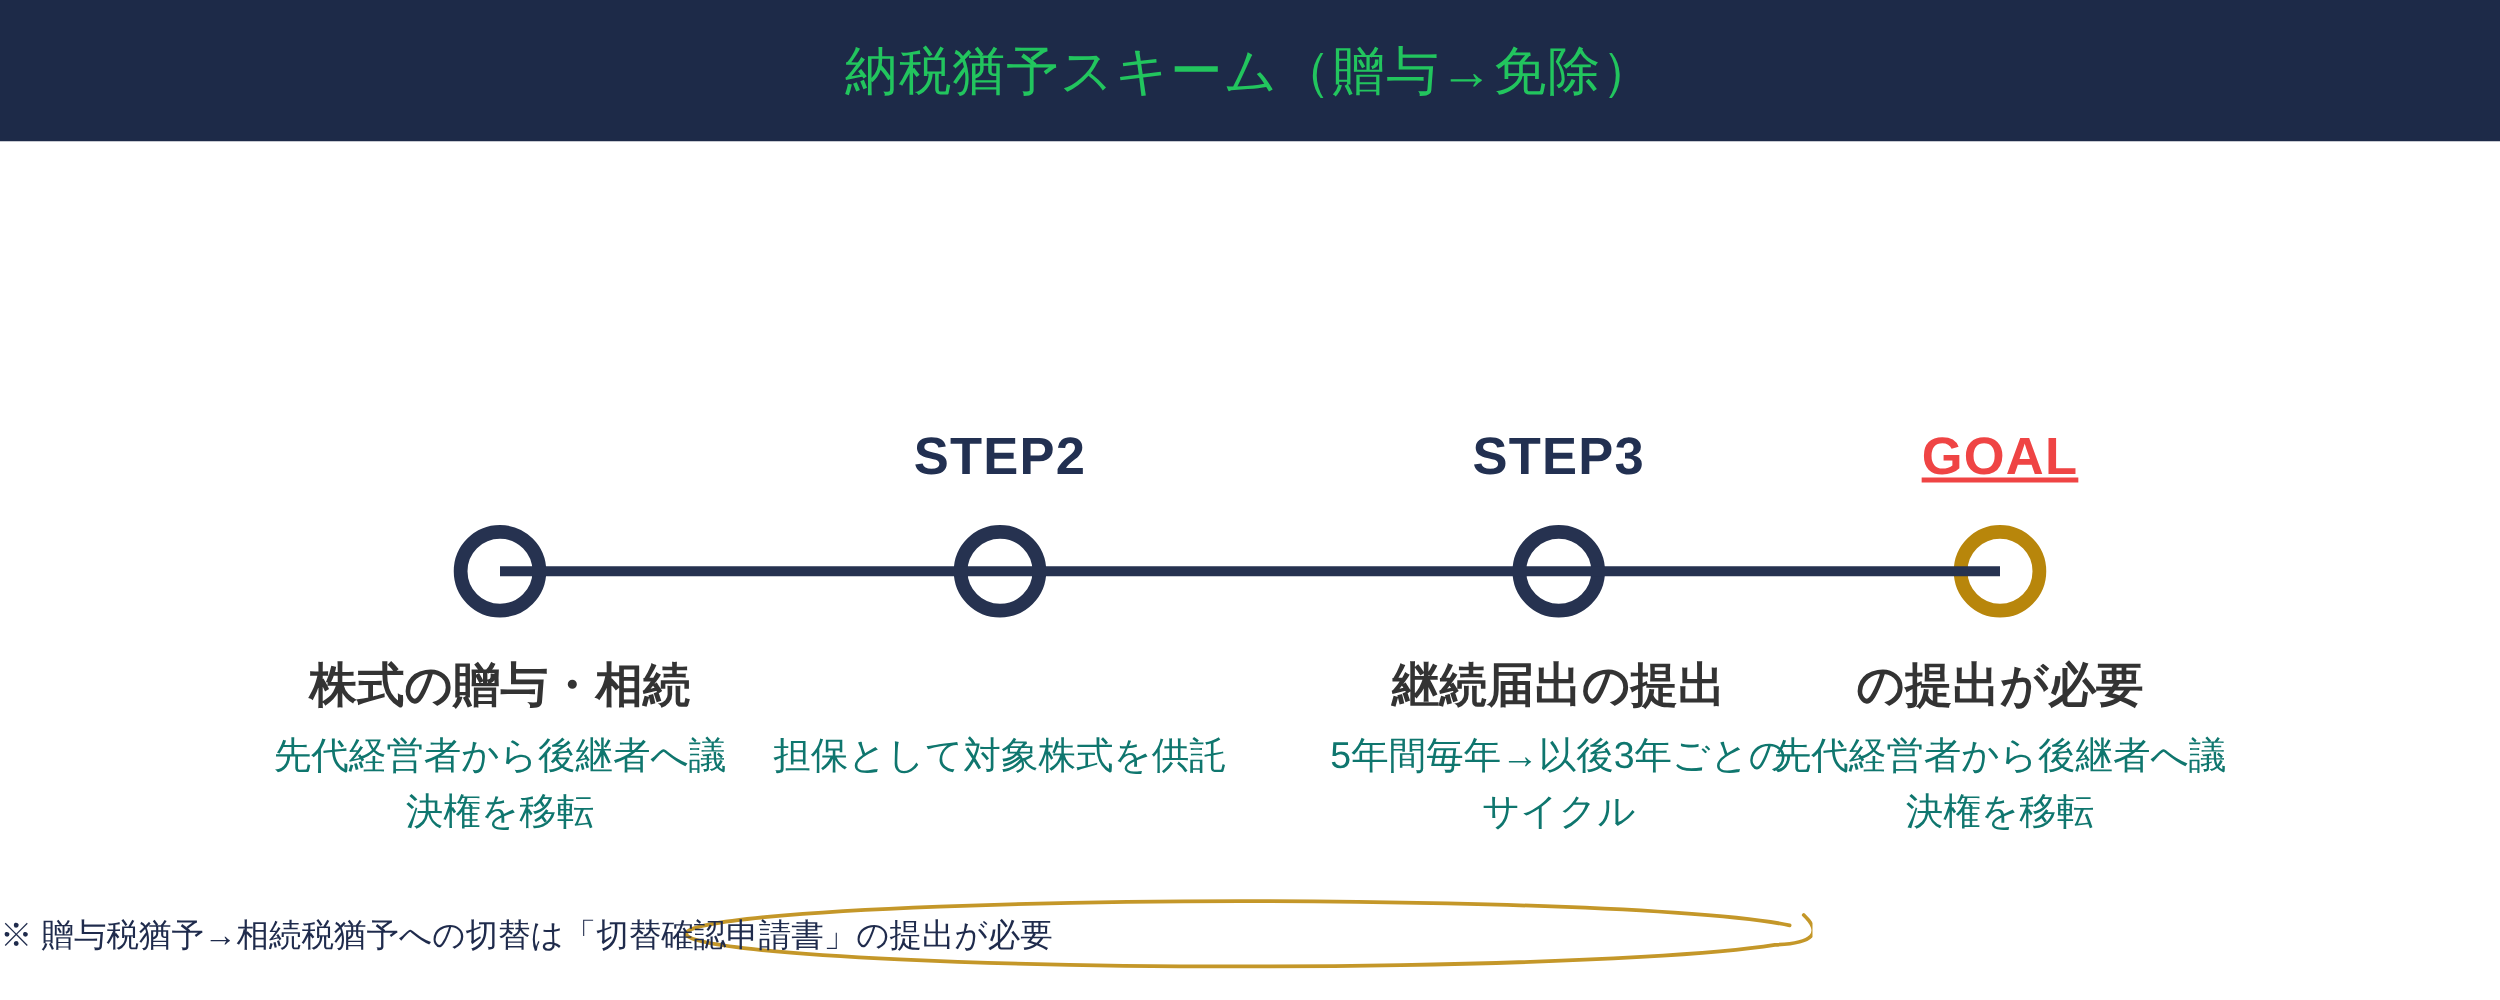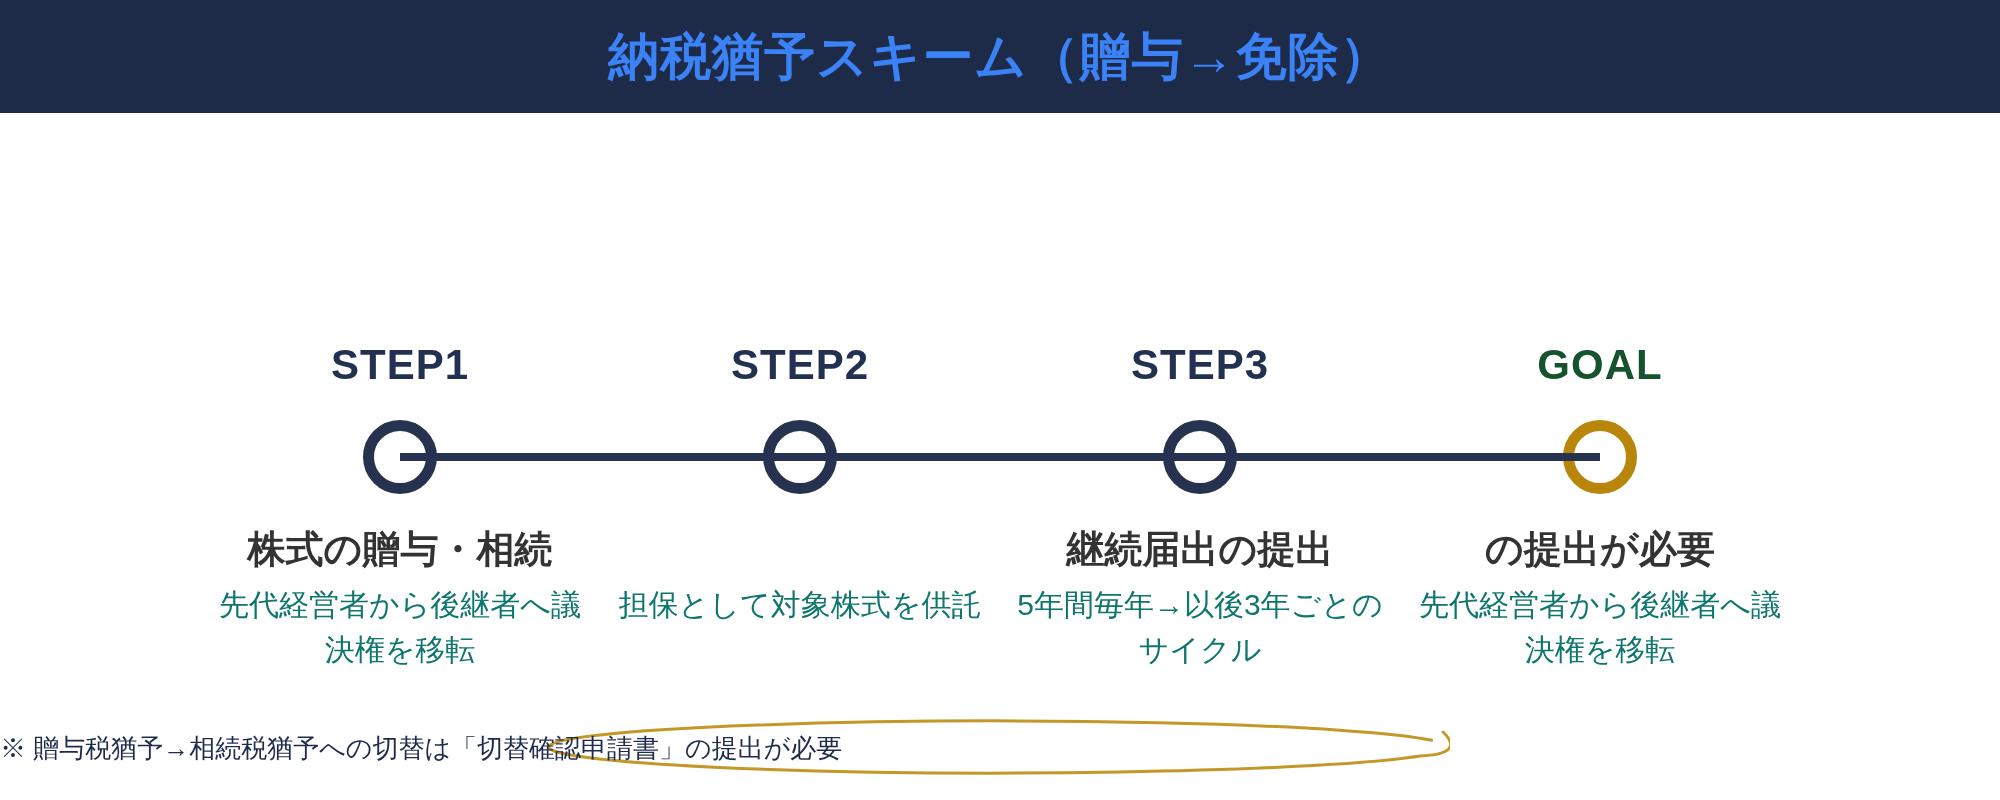--- a/index.html
+++ b/index.html
@@ -6,34 +6,34 @@
   .stage{
     position:relative;width:2000px;height:800px;background:#ffffff;overflow:hidden;
     font-family:"Liberation Sans",sans-serif;
   }
   
   .header{
     position:absolute;left:0;top:0;width:2000px;height:113px;
     background:#1d2a48;display:flex;align-items:center;justify-content:center;
   }
   .header-title{
-    color:#3b82f6;font-size:51px;font-weight:bold;letter-spacing:1px;line-height:1;
+    color:#22c55e;font-size:42px;font-weight:normal;letter-spacing:1px;line-height:1;
   }
   
   .timeline-line{
     position:absolute;left:400px;top:453px;width:1200px;height:8px;
     background:#263250;z-index:2;
   }
   .step-col{position:absolute;top:0;width:400px;height:800px;}
-  .col-1{left:200px;} .col-2{left:600px;} .col-3{left:1000px;} .col-4{left:1400px;}
+  .col-1{left:200px;} .col-2{left:600px;} .col-3{left:1047px;} .col-4{left:1400px;}
   .step-label{
     position:absolute;left:0;top:341px;width:400px;text-align:center;
     font-size:42px;font-weight:bold;line-height:48px;color:#223051;letter-spacing:1px;
   }
-  .step-label.gold{color:#14532d;}
+  .step-label.gold{color:#ef4444;text-decoration:underline;}
   .node-circle{
     position:absolute;left:50%;top:420px;transform:translateX(-50%);
     width:52px;height:52px;border-radius:50%;
     border:11px solid #263250;background:#ffffff;z-index:1;
   }
   .node-circle.gold{border-color:#b8860b;}
   .step-title{
     position:absolute;left:0;top:527px;width:400px;text-align:center;
     font-size:38px;font-weight:bold;line-height:44px;color:#333333;
   }
@@ -54,21 +54,20 @@
 </head>
 <body>
 
 <div class="stage">
 
   <div class="header">
     <div class="header-title">納税猶予スキーム（贈与→免除）</div>
   </div>
 
   <div class="step-col col-1">
-    <div class="step-label">STEP1</div>
     <div class="node-circle"></div>
     <div class="step-title">株式の贈与・相続</div>
     <div class="step-desc">先代経営者から後継者へ議決権を移転</div>
   </div>
 
   <div class="step-col col-2">
     <div class="step-label">STEP2</div>
     <div class="node-circle"></div>
     <div class="step-desc">担保として対象株式を供託</div>
   </div>

